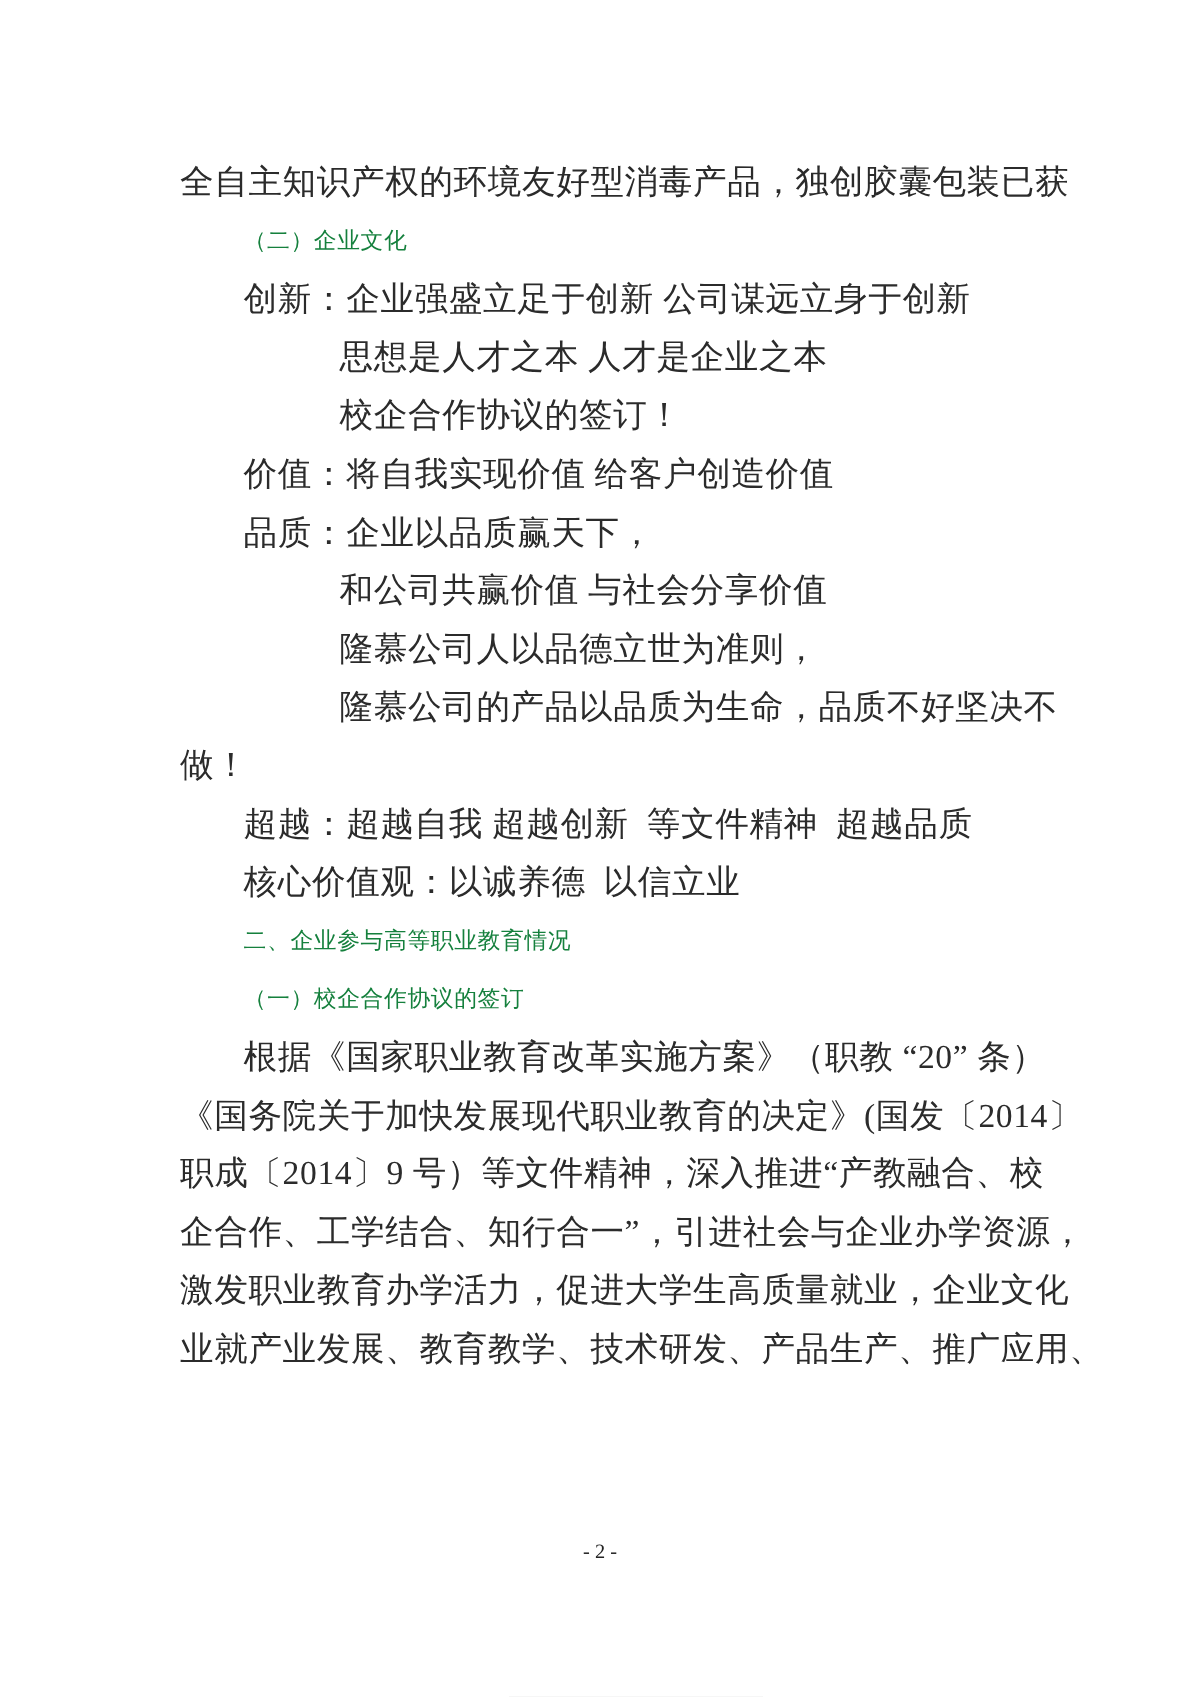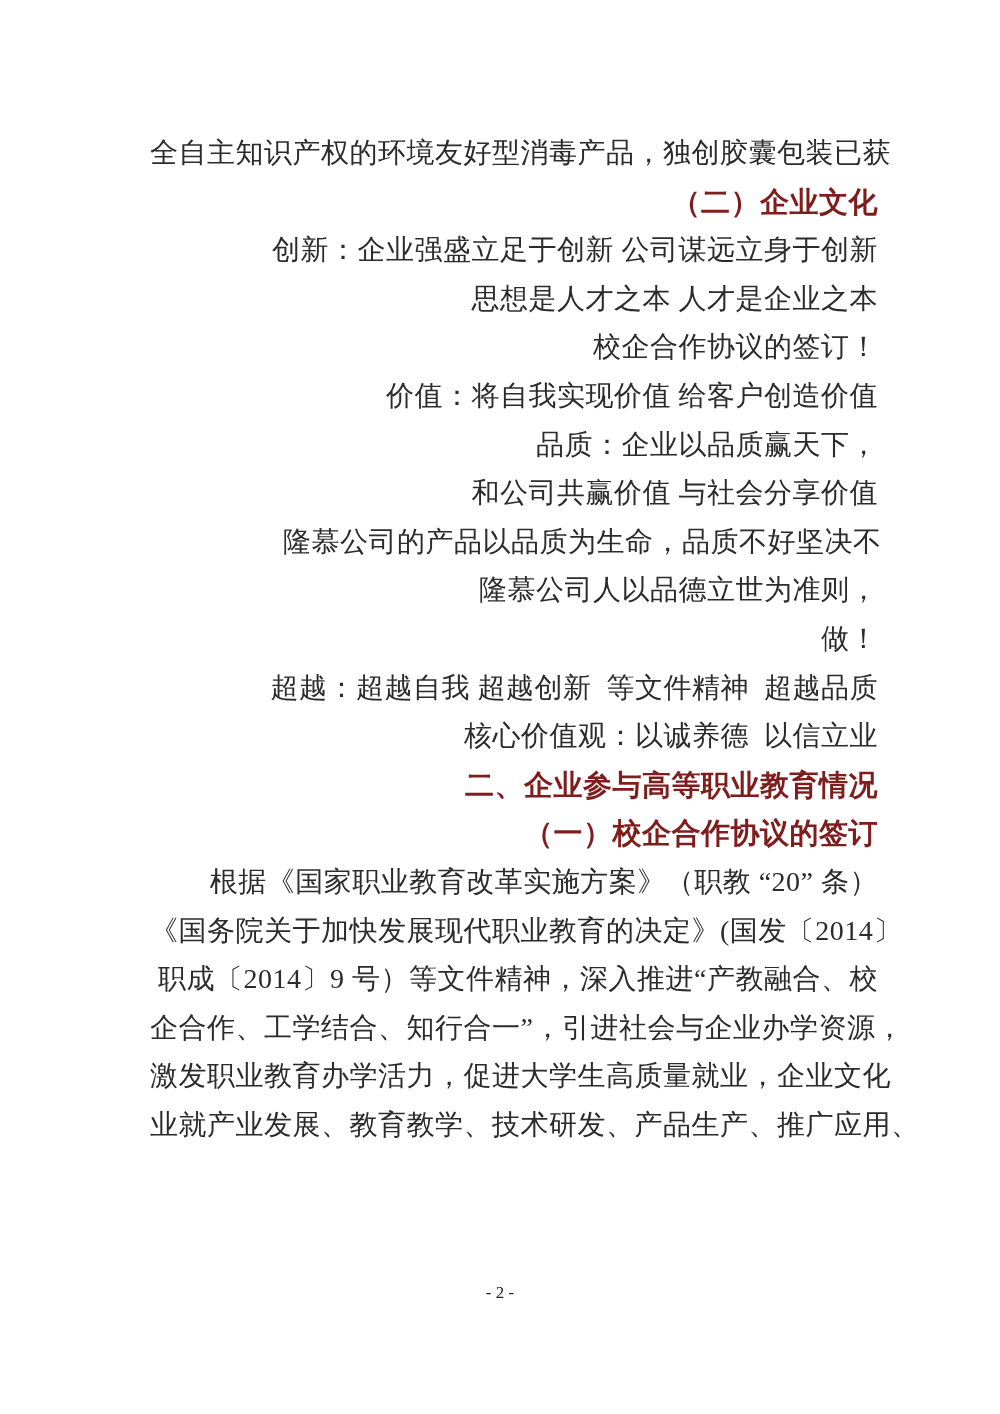--- a/index.html
+++ b/index.html
@@ -23,27 +23,26 @@
     width: 728px;
   }
   .line {
     height: 48.6px;
     line-height: 48.6px;
     font-size: 28px;
     letter-spacing: 0.5px;
     color: #2b2b2b;
     white-space: pre;
     font-weight: 400;
-    text-align: right;
   }
   .line.heading {
     font-family: "Liberation Sans", "DejaVu Sans", sans-serif;
-    font-weight: 700;
-    font-size: 29px;
-    color: #7f1d1d;
+    font-weight: 400;
+    font-size: 19px;
+    color: #15803d;
   }
   .indent-0 { padding-left: 0; }
   .indent-1 { padding-left: 53px; }
   .indent-2 { padding-left: 133px; }
   .page-number {
     position: absolute;
     top: 1283px;
     left: 0;
     width: 100%;
     text-align: center;
@@ -58,22 +57,22 @@
 <div class="page">
   <div class="doc-body">
       <div class="line indent-0">全自主知识产权的环境友好型消毒产品，独创胶囊包装已获</div>
       <div class="line indent-1 heading">（二）企业文化</div>
       <div class="line indent-1">创新：企业强盛立足于创新 公司谋远立身于创新</div>
       <div class="line indent-2">思想是人才之本 人才是企业之本</div>
       <div class="line indent-2">校企合作协议的签订！</div>
       <div class="line indent-1">价值：将自我实现价值 给客户创造价值</div>
       <div class="line indent-1">品质：企业以品质赢天下，</div>
       <div class="line indent-2">和公司共赢价值 与社会分享价值</div>
+      <div class="line indent-2">隆慕公司人以品德立世为准则，</div>
       <div class="line indent-2">隆慕公司的产品以品质为生命，品质不好坚决不</div>
-      <div class="line indent-2">隆慕公司人以品德立世为准则，</div>
       <div class="line indent-0">做！</div>
       <div class="line indent-1">超越：超越自我 超越创新  等文件精神  超越品质</div>
       <div class="line indent-1">核心价值观：以诚养德  以信立业</div>
       <div class="line indent-1 heading">二、企业参与高等职业教育情况</div>
       <div class="line indent-1 heading">（一）校企合作协议的签订</div>
       <div class="line indent-1">根据《国家职业教育改革实施方案》（职教 “20” 条）</div>
       <div class="line indent-0">《国务院关于加快发展现代职业教育的决定》(国发〔2014〕</div>
       <div class="line indent-0">职成〔2014〕9 号）等文件精神，深入推进“产教融合、校</div>
       <div class="line indent-0">企合作、工学结合、知行合一”，引进社会与企业办学资源，</div>
       <div class="line indent-0">激发职业教育办学活力，促进大学生高质量就业，企业文化</div>

